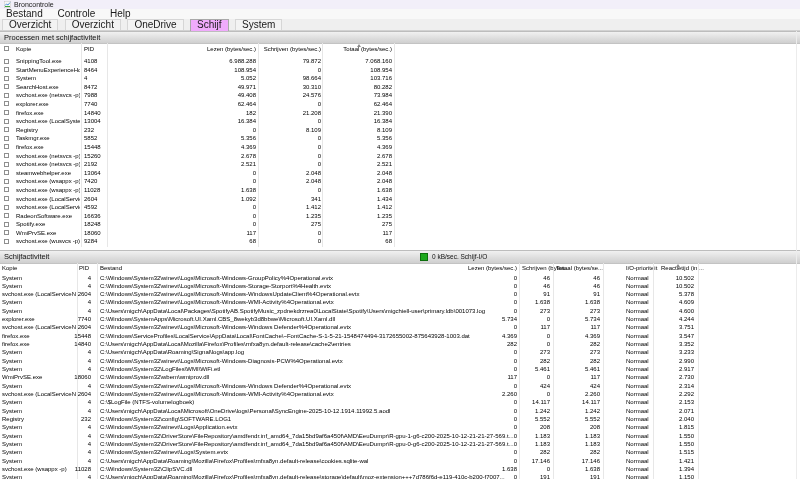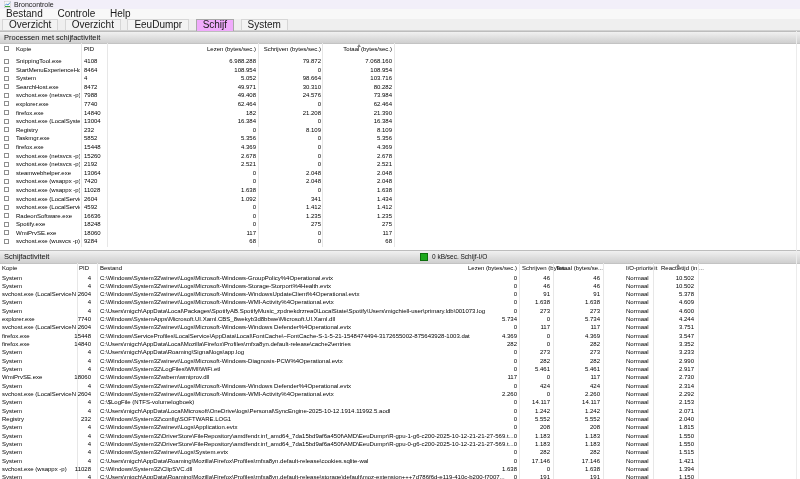--- a/index.html
+++ b/index.html
@@ -86,21 +86,21 @@
     <span class="menu-item">Help</span>
   
 </div>
 
 <div class="abs tabstrip">
   
     <span class="tab">Overzicht</span>
   
     <span class="tab">Overzicht</span>
   
-    <span class="tab">EeuDumpr</span>
+    <span class="tab">OneDrive</span>
   
     <span class="tab active">Schijf</span>
   
     <span class="tab">System</span>
   
 </div>
 
 <div class="abs section-bar" style="top:31px;">
   <span class="section-title">Processen met schijfactiviteit</span>
 </div>

